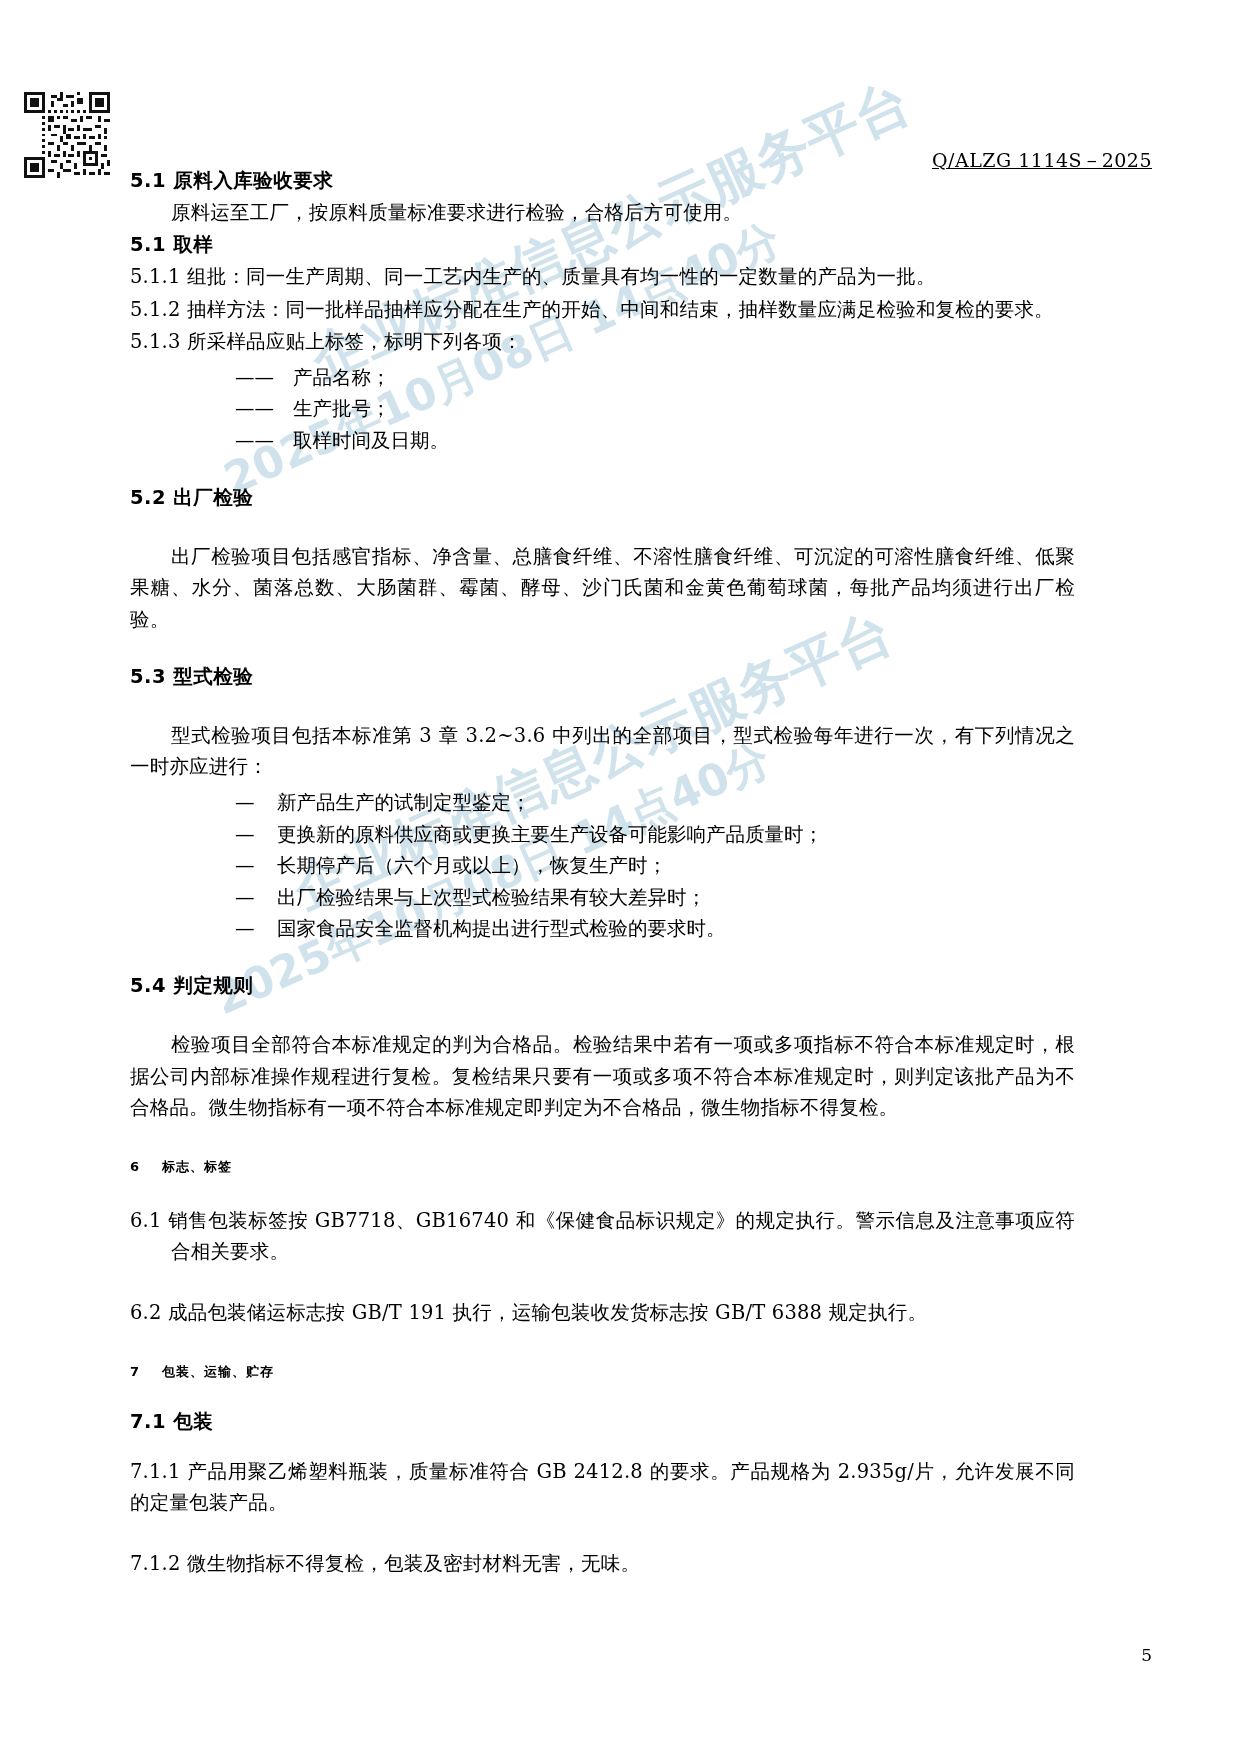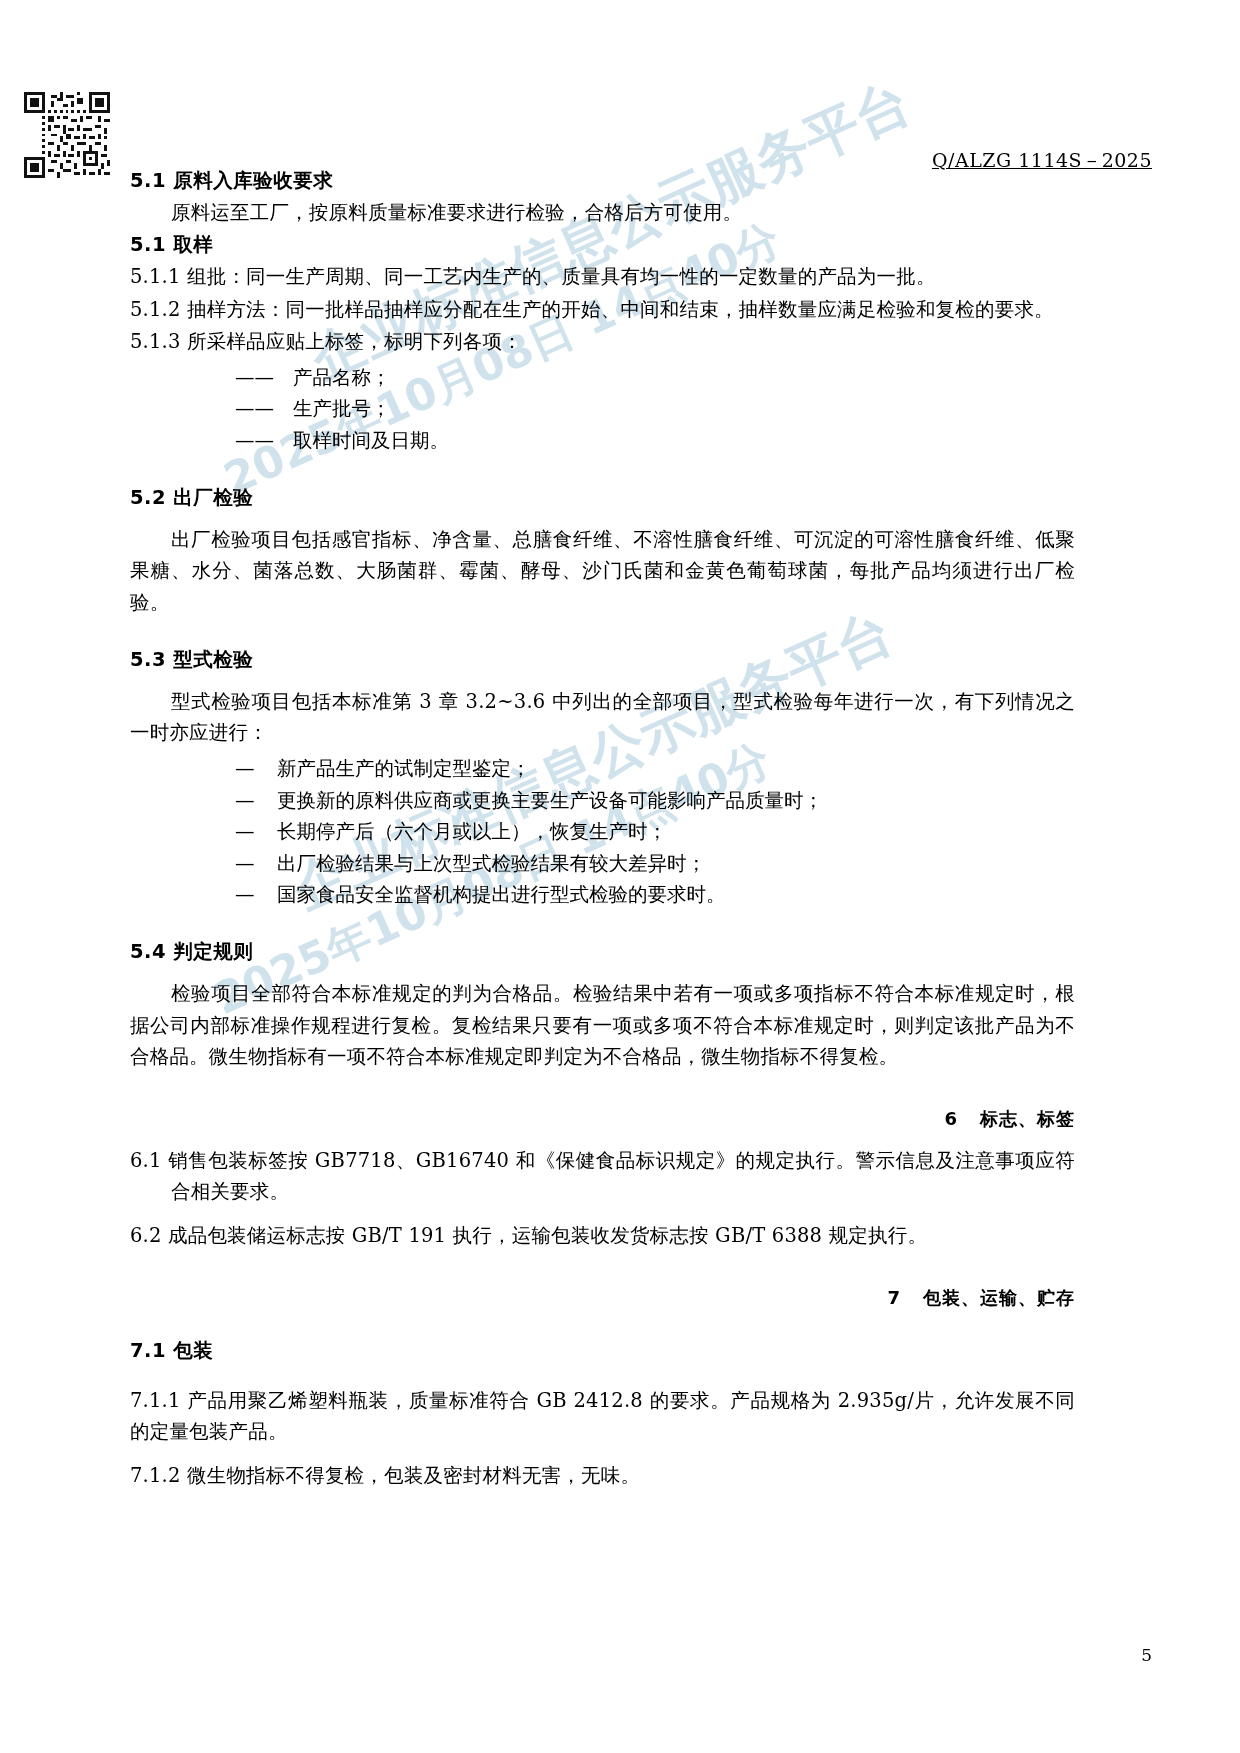--- a/index.html
+++ b/index.html
@@ -52,36 +52,35 @@
     font-weight: bold;
     font-size: 19.5px;
     margin: 0 0 2px 0;
     line-height: 1.5;
     letter-spacing: 0.5px;
   }
   .h-sec.sp-top { margin-top: 26px; }
   .h-big {
     font-family: "DejaVu Sans", "Liberation Sans", sans-serif;
     font-weight: bold;
-    font-size: 18px;
+    font-size: 13px;
     letter-spacing: 1px;
     margin: 34px 0 14px 0;
-    text-align: right;
   }
   .h-big .num { margin-right: 22px; }
 
   p.t {
     margin: 0 0 1px 0;
     font-size: 19.5px;
     line-height: 1.62;
     text-align: justify;
     letter-spacing: 0.2px;
   }
   p.t.indent { text-indent: 2.1em; }
-  p.t.gap { margin-top: 12px; }
+  p.t.gap { margin-top: 29px; }
   p.t.gap-lg { margin-top: 20px; }
   p.t.hang {
     padding-left: 2.1em;
     text-indent: -2.1em;
   }
 
   ul.dashlist, ul.dashlist2 {
     list-style: none;
     margin: 4px 0 4px 0;
     padding: 0;

